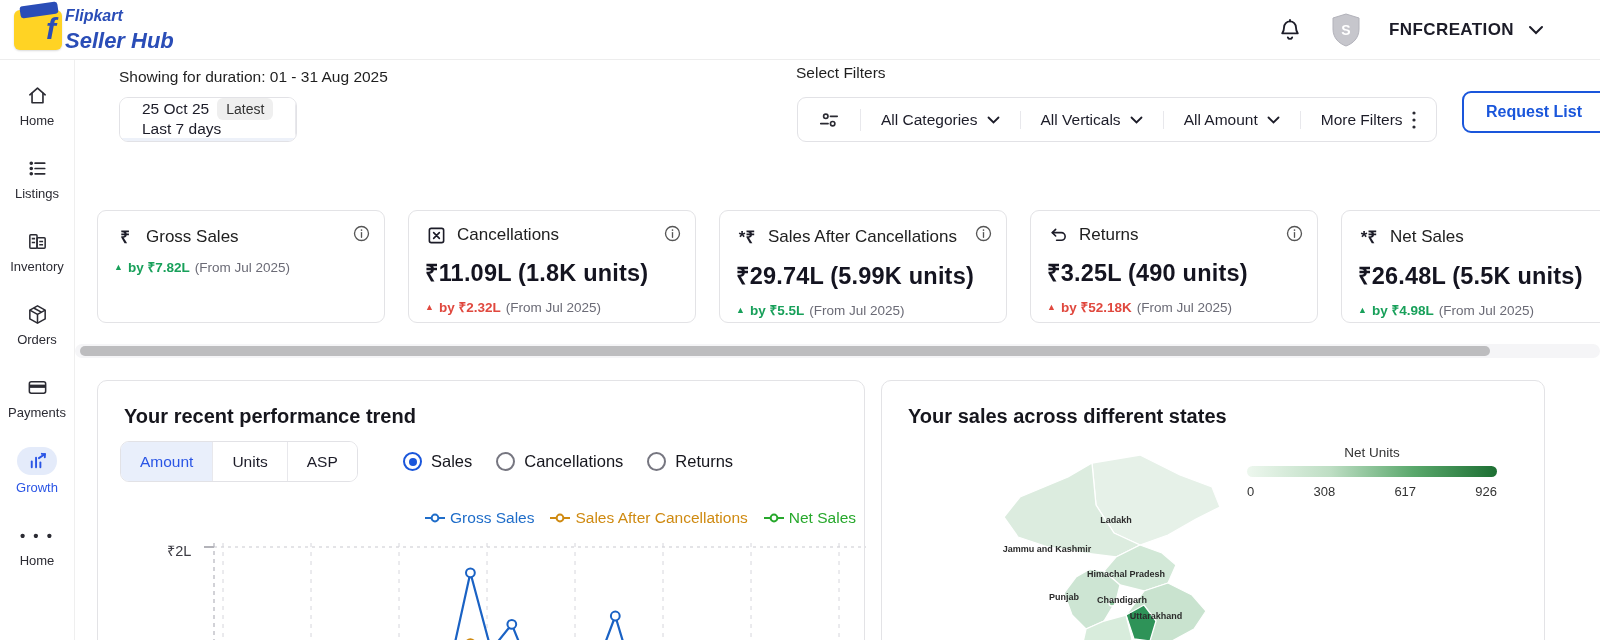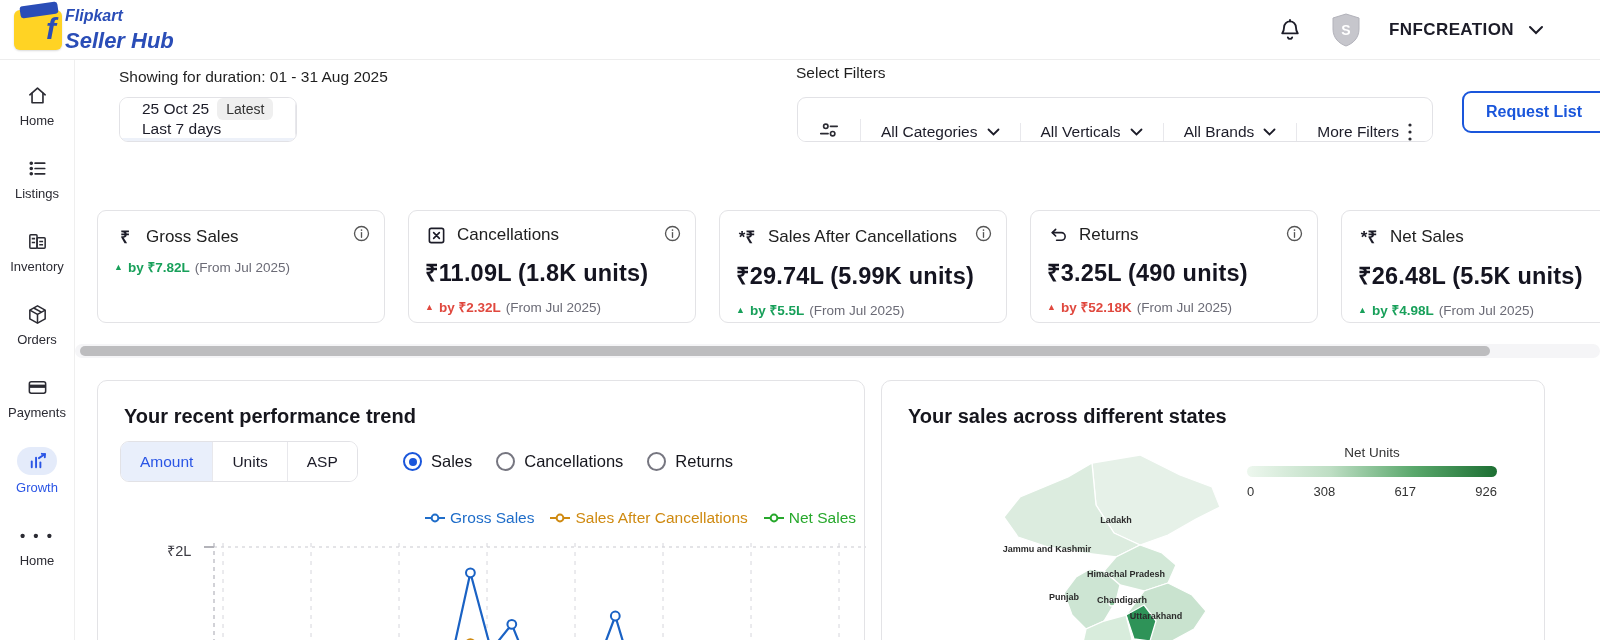--- a/index.html
+++ b/index.html
@@ -34,21 +34,21 @@
   .content { position:absolute; top:60px; left:75px; width:1525px; height:580px; }
   .duration-label { position:absolute; left:44px; top:8px; font-size:15.5px; color:#1f1f1f; }
   .select-filters-label { position:absolute; left:721px; top:4px; font-size:15.5px; color:#1f1f1f; }
 
   .seg-control { position:absolute; left:44px; top:37px; height:45px; display:flex; align-items:stretch; border:1px solid #e2e2e6; border-radius:9px; background:#fff; overflow:hidden;flex-direction:column; }
   .seg { display:flex; align-items:center; gap:8px; padding:0 22px; font-size:15.5px; color:#1c1c28; border-right:1px solid #e8e8ec; cursor:pointer; background:#fff; white-space:nowrap; }
   .seg:last-child { border-right:none; }
   .seg.active { background:#edf1f9; }
   .chip { background:#efefef; border-radius:6px; padding:3px 9px; font-size:14px; color:#333; }
 
-  .filter-group { position:absolute; left:722px; top:37px; height:45px; display:flex; align-items:flex-end; border:1px solid #e2e2e6; border-radius:9px; background:#fff; overflow:hidden; }
+  .filter-group { position:absolute; left:722px; top:37px; height:45px; display:flex; align-items:center; border:1px solid #e2e2e6; border-radius:9px; background:#fff; overflow:hidden; }
   .fseg { display:flex; align-items:center; gap:9px; padding:0 20px; font-size:15.5px; color:#1c1c28; border-right:1px solid #e8e8ec; cursor:pointer; background:#fff; white-space:nowrap; }
   .fseg:last-child { border-right:none; }
   .request-btn { position:absolute; left:1387px; top:31px; width:185px; height:42px; border:2px solid #1a56db; border-radius:9px; background:#fff; color:#1a56db; font-weight:bold; font-size:16px; cursor:pointer; text-align:left; padding-left:22px; }
 
   
   .cards { position:absolute; left:22px; top:150px; display:flex; gap:23px; }
   .card { width:288px; height:113px; border:1px solid #e3e3e6; border-radius:9px; background:#fff; padding:14px 16px 12px 16px; position:relative; flex:none; }
   .card-head { display:flex; align-items:center; gap:10px; font-size:17px; color:#212121; }
   .card-head .ci { width:22px; display:flex; justify-content:center; font-weight:600; font-size:17px; color:#1c1c28; white-space:nowrap; }
   .card-info { position:absolute; right:14px; top:14px; }
@@ -245,21 +245,21 @@
             <path d="M1.5 1.5 L6.5 6.5 L11.5 1.5"></path>
           </svg>
       </div>
       <div class="fseg">
         <span>All Verticals</span>
         <svg width="13" height="8" viewBox="0 0 13 8" fill="none" stroke="#1c1c28" stroke-width="1.8" stroke-linecap="round">
             <path d="M1.5 1.5 L6.5 6.5 L11.5 1.5"></path>
           </svg>
       </div>
       <div class="fseg">
-        <span>All Brands</span>
+        <span>All Amount</span>
         <svg width="13" height="8" viewBox="0 0 13 8" fill="none" stroke="#1c1c28" stroke-width="1.8" stroke-linecap="round">
             <path d="M1.5 1.5 L6.5 6.5 L11.5 1.5"></path>
           </svg>
       </div>
       <div class="fseg">
         <span>More Filters</span>
         <svg width="4" height="18" viewBox="0 0 4 18">
             <circle cx="2" cy="2" r="1.6" fill="#2b2b33"></circle>
             <circle cx="2" cy="9" r="1.6" fill="#2b2b33"></circle>
             <circle cx="2" cy="16" r="1.6" fill="#2b2b33"></circle>

